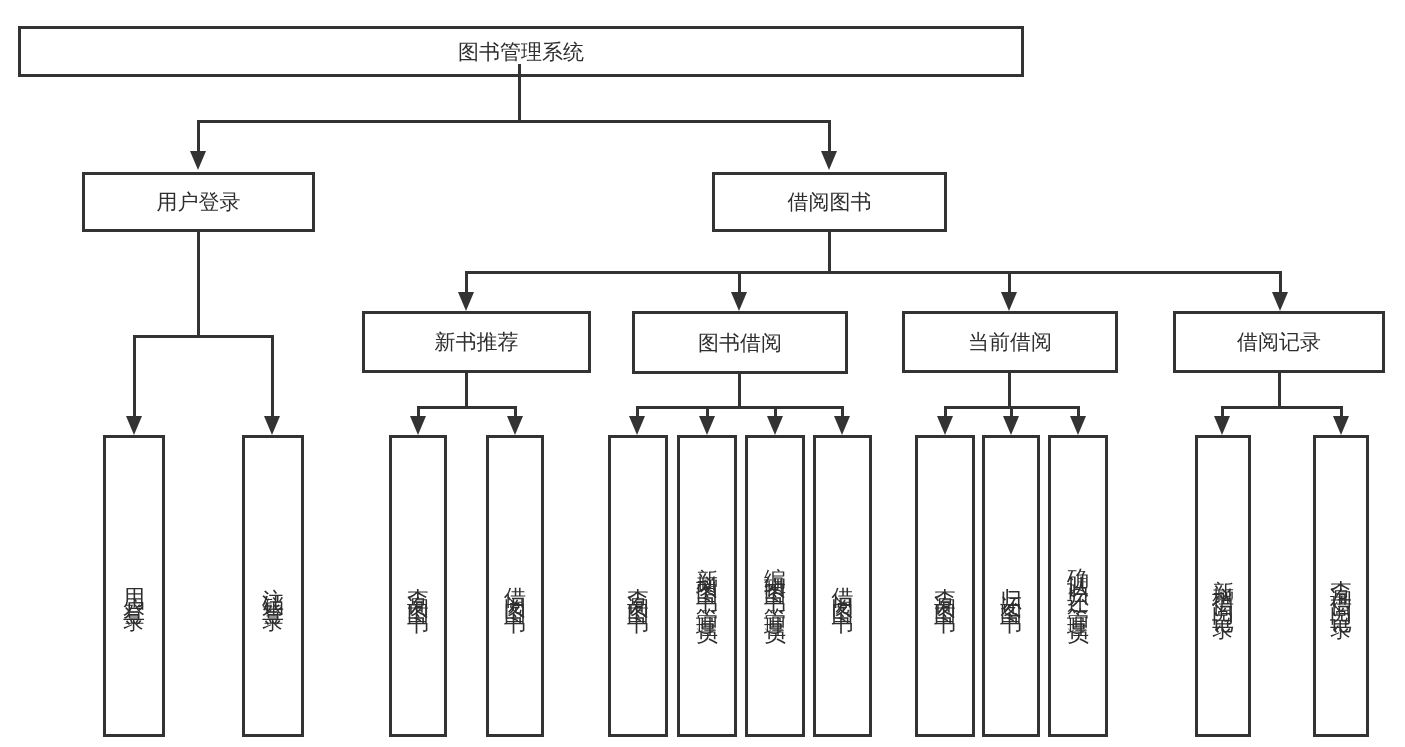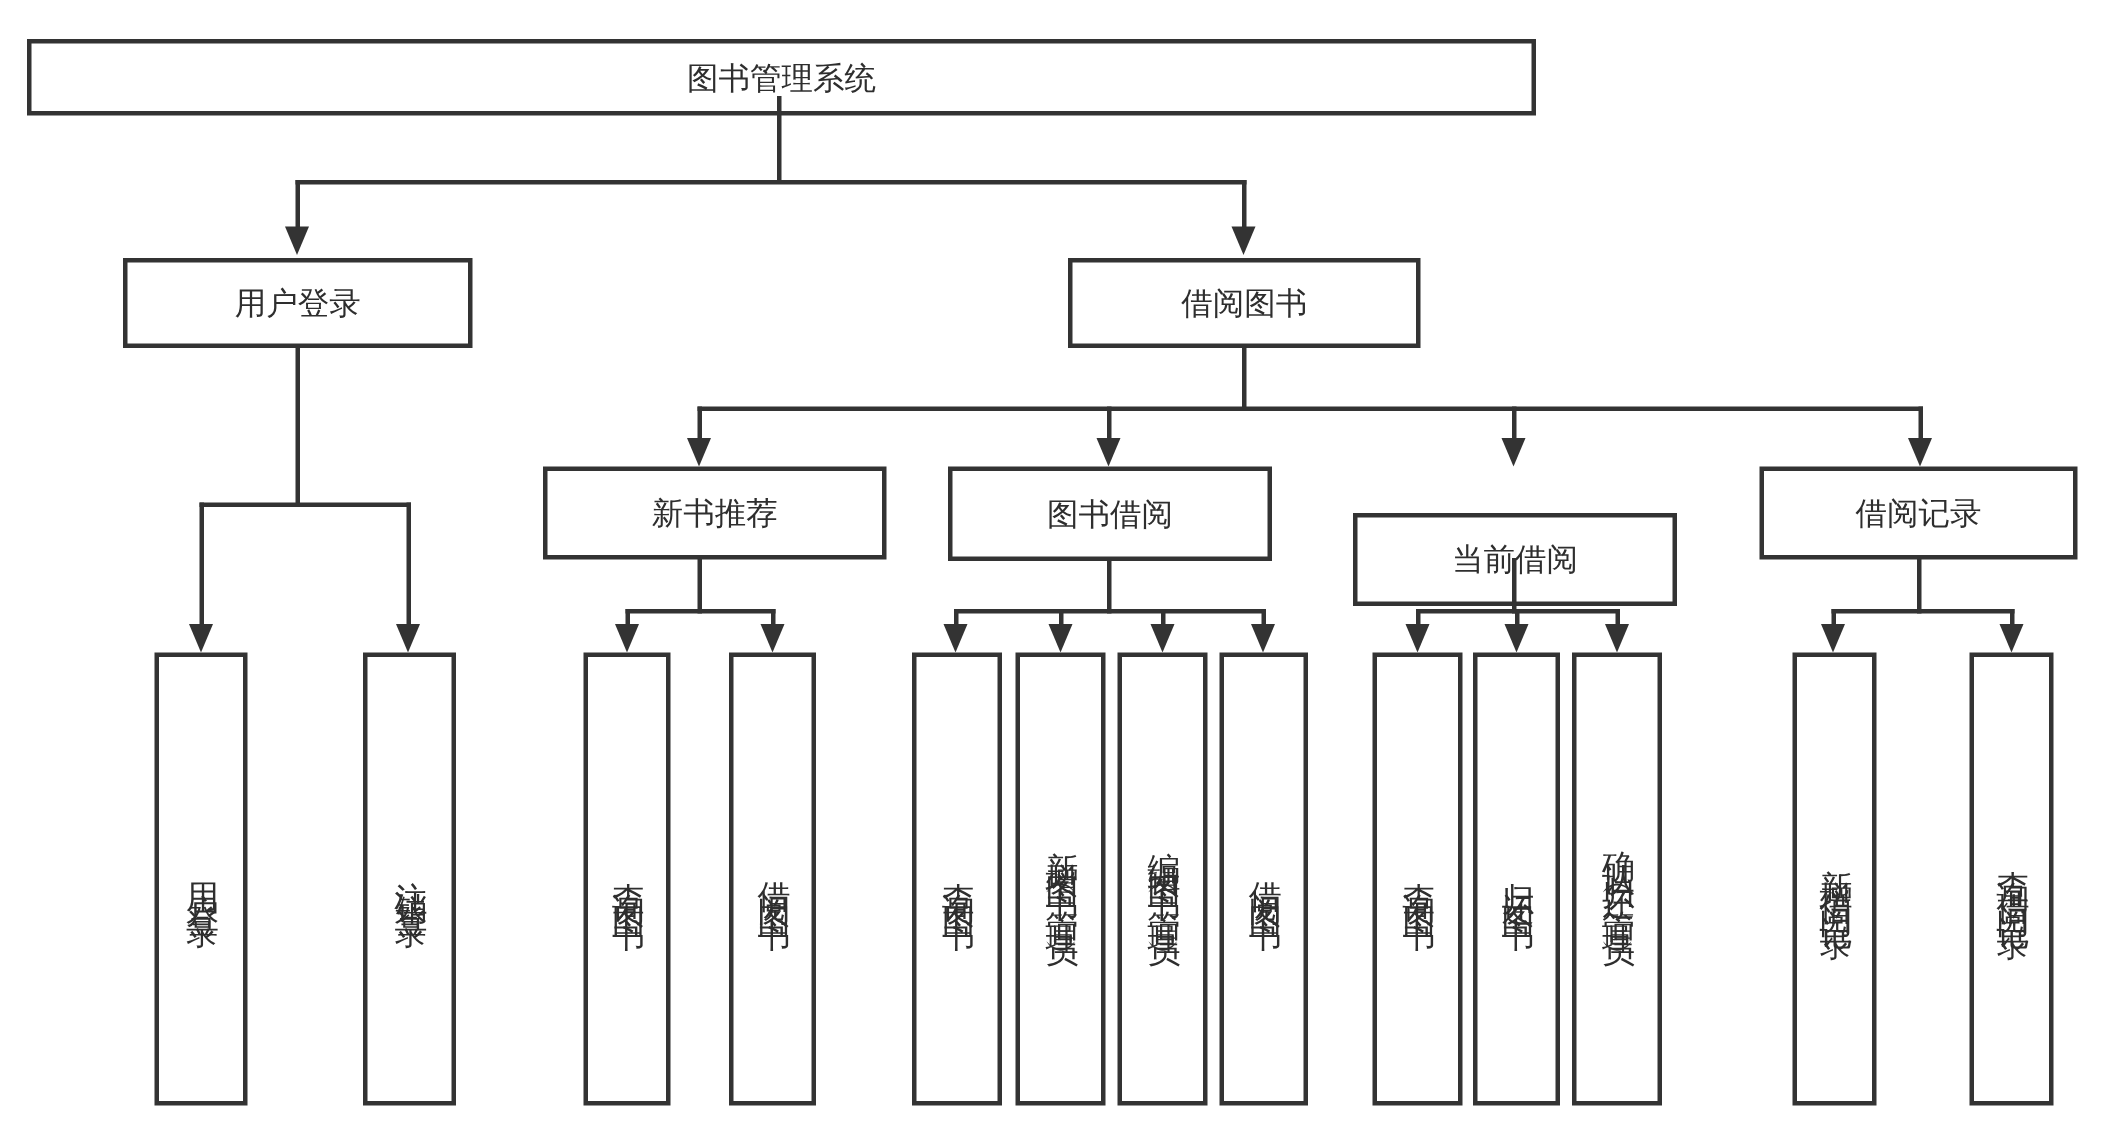--- a/index.html
+++ b/index.html
@@ -72,21 +72,21 @@
   <div class="arrow" style="left:1001px;top:292px;"></div>
   <div class="vline" style="left:1279px;top:271px;height:22px;"></div>
   <div class="arrow" style="left:1272px;top:292px;"></div>
 
   <div class="box" style="left:362px;top:311px;width:229px;height:62px;">
     <span>新书推荐</span>
   </div>
   <div class="box" style="left:632px;top:311px;width:216px;height:63px;">
     <span>图书借阅</span>
   </div>
-  <div class="box" style="left:902px;top:311px;width:216px;height:62px;margin-top:31px;">
+  <div class="box" style="left:902px;top:311px;width:216px;height:62px;">
     <span>当前借阅</span>
   </div>
   <div class="box" style="left:1173px;top:311px;width:212px;height:62px;">
     <span>借阅记录</span>
   </div>
 
   <div class="vline" style="left:465px;top:372px;height:37px;"></div>
   <div class="hline" style="left:417px;top:406px;width:100px;"></div>
   <div class="vline" style="left:417px;top:406px;height:12px;"></div>
   <div class="arrow" style="left:410px;top:416px;"></div>

